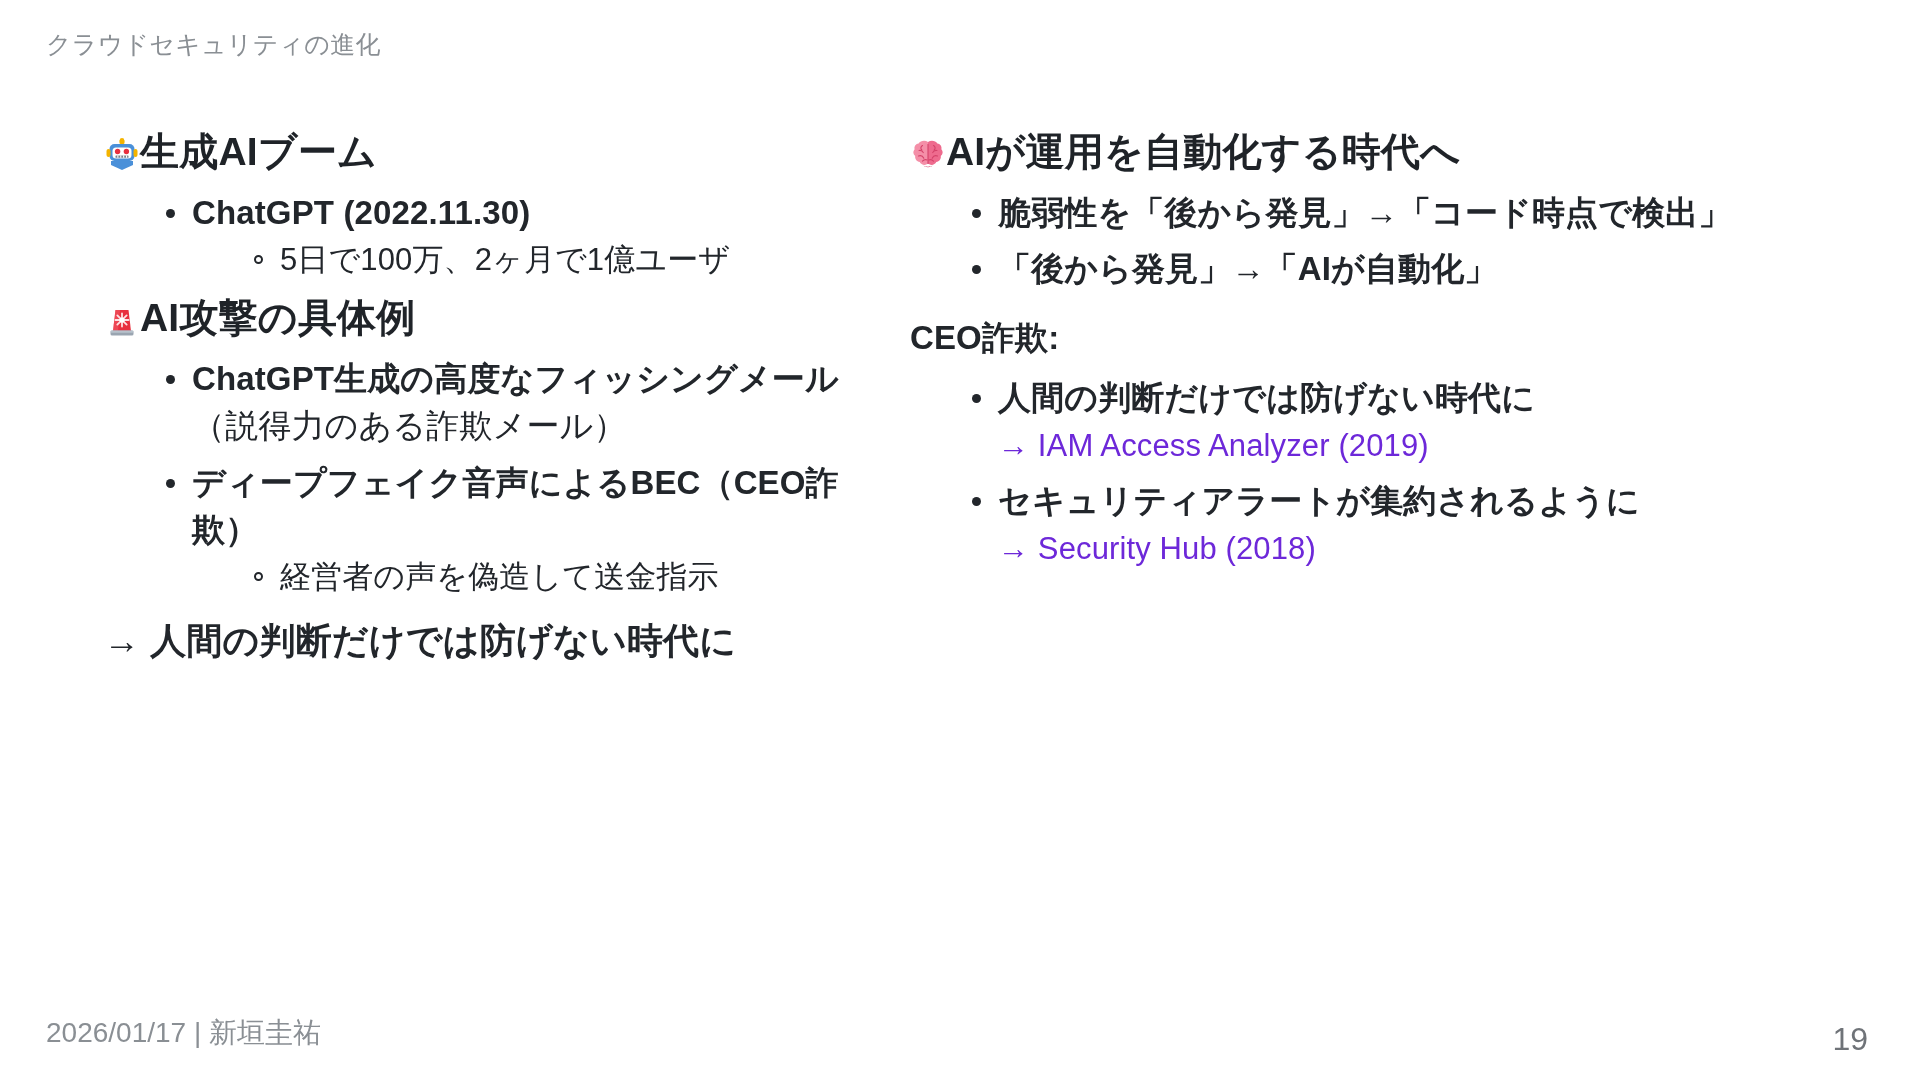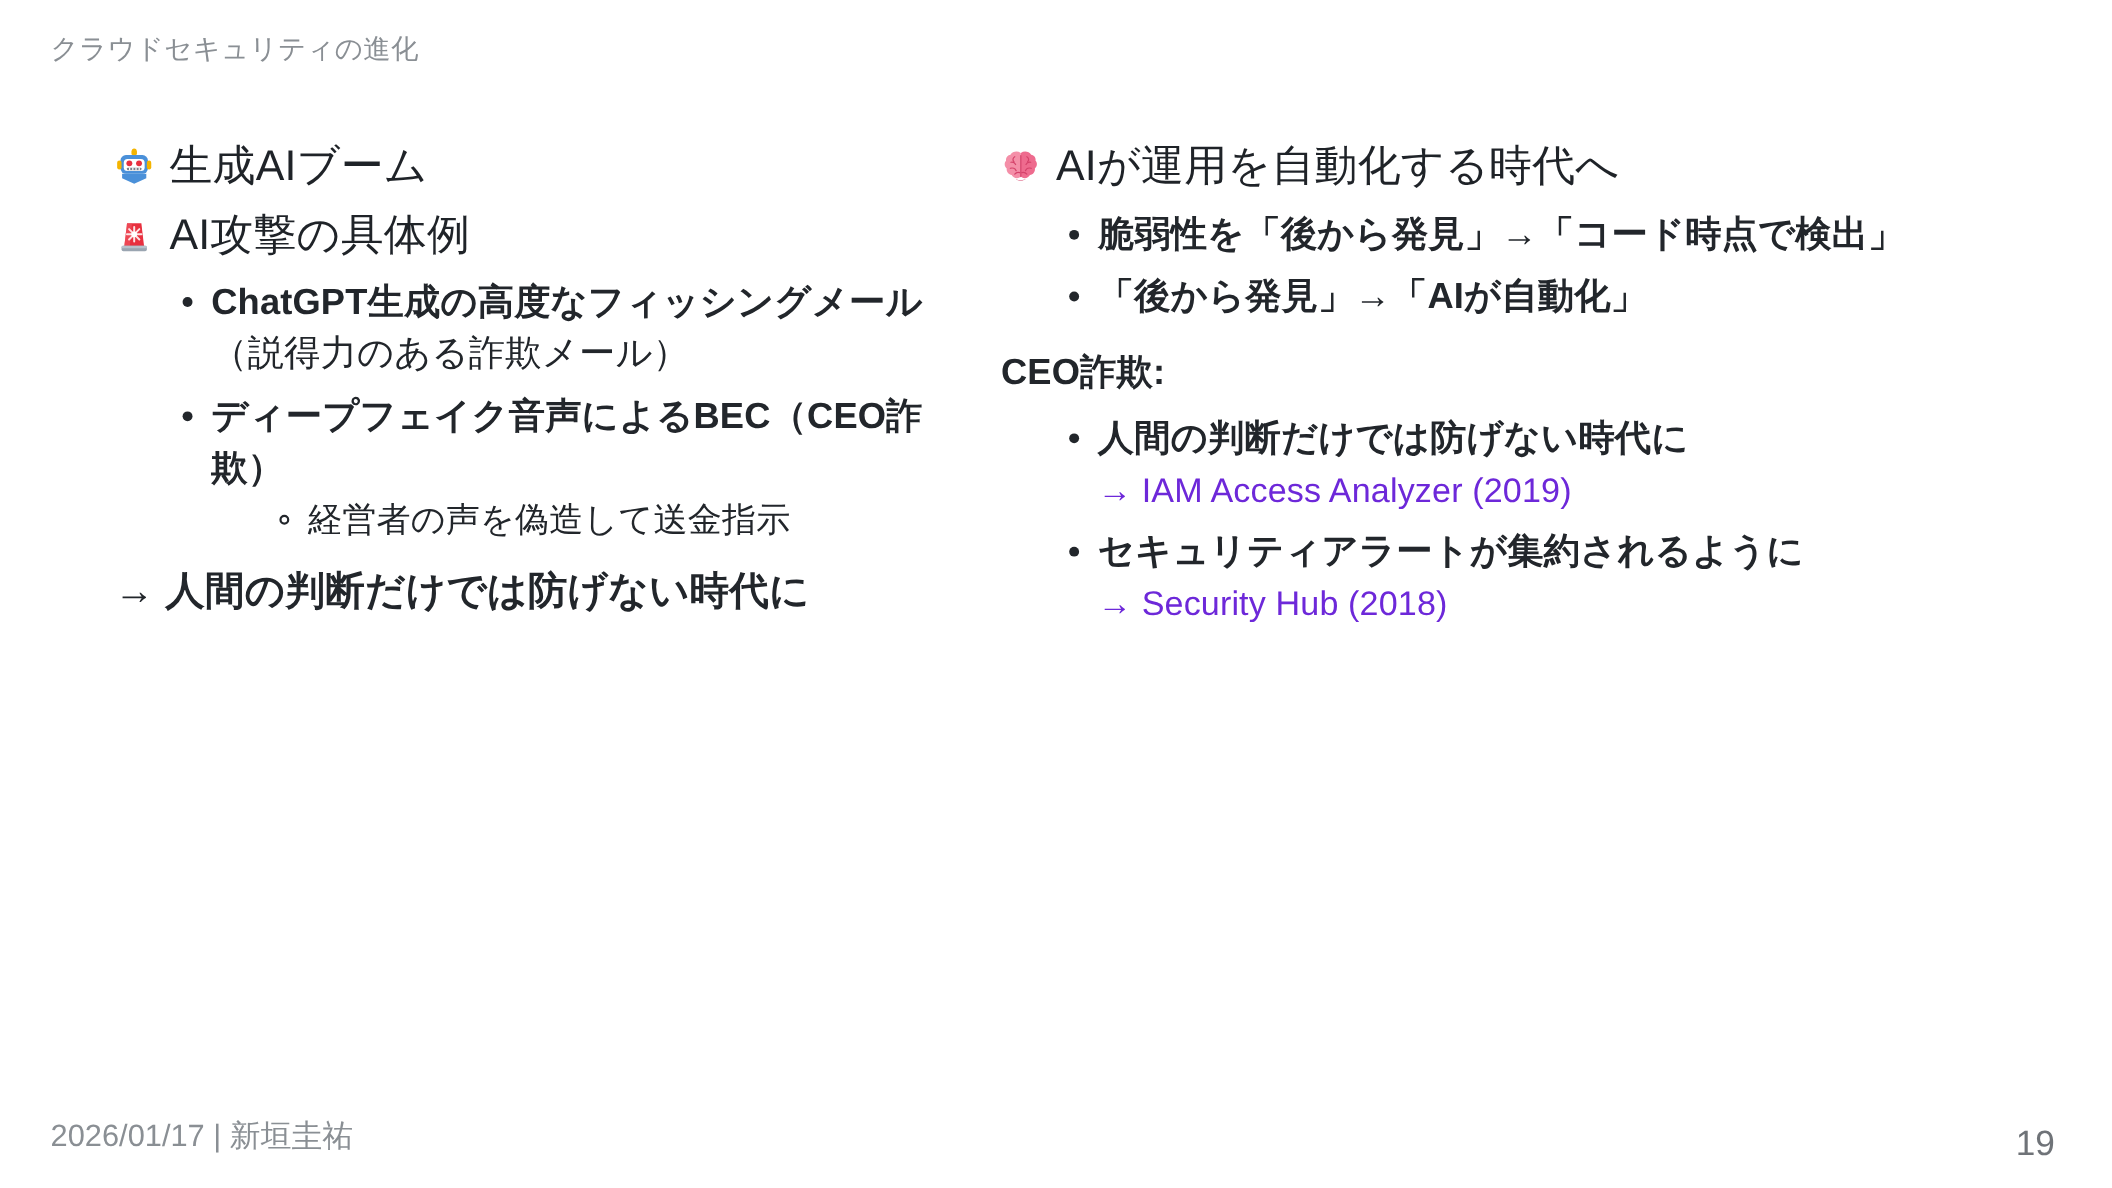--- a/index.html
+++ b/index.html
@@ -54,24 +54,23 @@
   }
   .col-right {
     width: 1020px;
     padding-left: 10px;
     padding-right: 60px;
   }
 
   
   .section-head {
     display: flex;
-    align-items: flex-start;
-    gap: 14px;
+    align-items: center;
     font-size: 39px;
-    font-weight: 400;
+    font-weight: 700;
     line-height: 1.22;
     color: #1f2328;
     margin: 0 0 14px 0;
     letter-spacing: 0.005em;
   }
   .section-head .head-text {
     flex: 1 1 auto;
   }
 
   
@@ -220,20 +219,28 @@
             <rect x="13.3" y="18.4" width="1.1" height="2.4" fill="#ffffff"></rect>
             <rect x="16.2" y="18.4" width="1.1" height="2.4" fill="#ffffff"></rect>
             <rect x="19.1" y="18.4" width="1.1" height="2.4" fill="#ffffff"></rect>
             <rect x="22.0" y="18.4" width="1.1" height="2.4" fill="#ffffff"></rect>
             <path d="M7 24 h22 v4 l-11 5 -11 -5 z" fill="#4a90d9"></path>
           </svg>
         </span>
         <span class="head-text">生成AIブーム</span>
       </div>
 
+      <ul class="lvl1">
+        <li>
+          <span>ChatGPT (2022.11.30)</span>
+          <ul class="lvl2">
+            <li>5日で100万、2ヶ月で1億ユーザ</li>
+          </ul>
+        </li>
+      </ul>
 
       <div class="section-head">
         <span class="emoji-art">
           <svg viewBox="0 0 36 36" aria-hidden="true">
             <path d="M9 28 L11.5 7 h13 L27 28 z" fill="#e8303f"></path>
             <path d="M9 28 L11.5 7 h4.5 L14 28 z" fill="#f0545f" opacity="0.65"></path>
             <g fill="#fde2e4">
               <rect x="17.1" y="9.5" width="1.8" height="15" rx="0.9"></rect>
               <rect x="10.5" y="16.1" width="15" height="1.8" rx="0.9"></rect>
               <rect x="17.1" y="9.5" width="1.8" height="15" rx="0.9" transform="rotate(45 18 17)"></rect>

